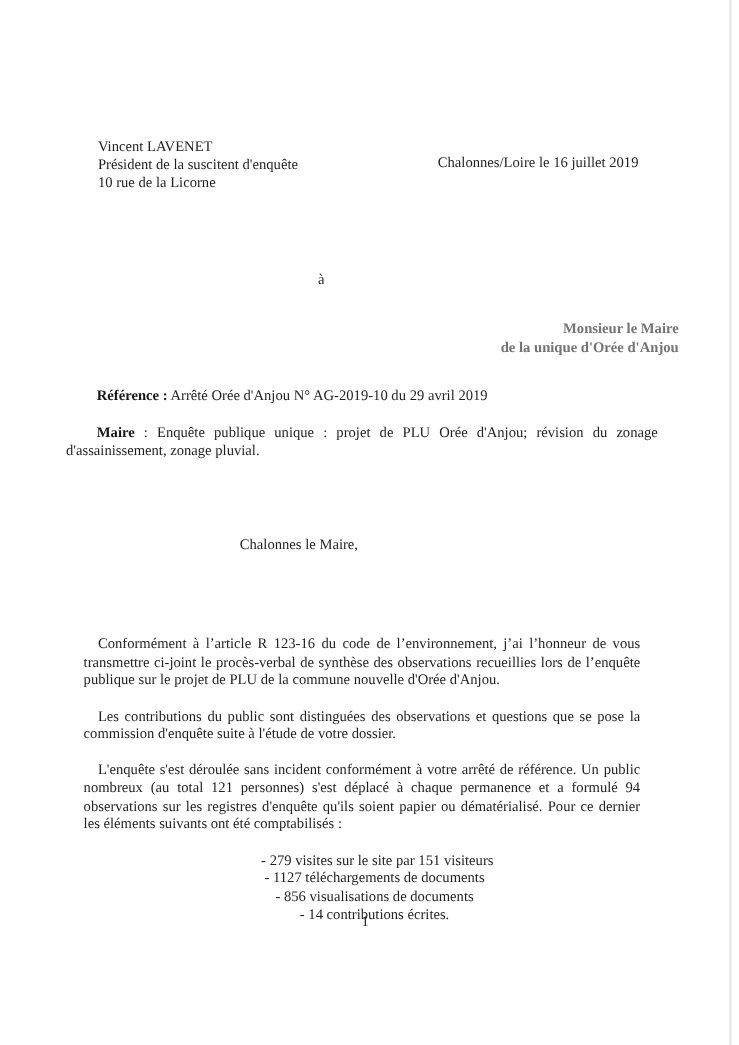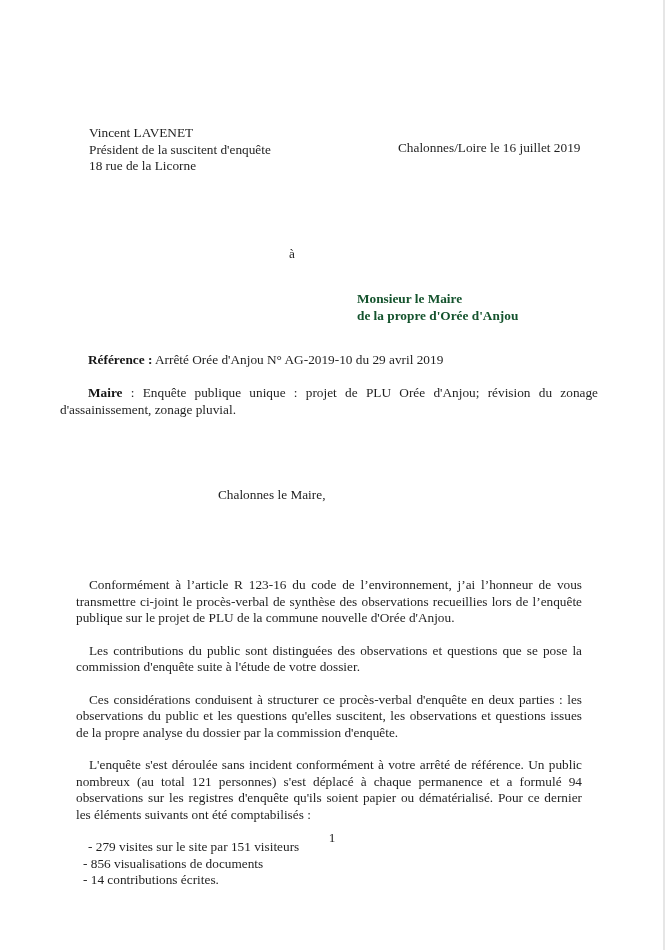--- a/index.html
+++ b/index.html
@@ -40,23 +40,23 @@
   .to-word {
     position: absolute;
     left: 289px;
     top: 246px;
   }
   .recipient {
     position: absolute;
     left: 357px;
     top: 291px;
     width: 260px;
-    text-align: left;
+    text-align: right;
     font-weight: 700;
-    color: #14532d;
+    color: #737373;
   }
   .reference {
     position: absolute;
     left: 88px;
     top: 352px;
     white-space: nowrap;
     text-align: center;
   }
   .b { font-weight: 700; color: #161616; }
   .objet {
@@ -77,70 +77,70 @@
     position: absolute;
     left: 60px;
     top: 561px;
     width: 538px;
     text-align: justify;
   }
   .letter-body p {
     margin: 16px;
     text-indent: 13px;
   }
-  .list { text-align: left; }
+  .list { text-align: center; }
   .li { padding-left: 23px; }
   .li-first { padding-left: 28px; }
   .page-number {
     position: absolute;
     left: 0;
     top: 830px;
     width: 664px;
     text-align: center;
   }
 </style>
 </head>
 <body>
 
 <div class="page">
   <div class="scan-edge"></div>
 
   <div class="sender">
     <div>Vincent LAVENET</div>
     <div>Président de la suscitent d'enquête</div>
-    <div>18 rue de la Licorne</div>
+    <div>10 rue de la Licorne</div>
   </div>
 
   <div class="dateline">Chalonnes/Loire le 16 juillet 2019</div>
 
   <div class="to-word">à</div>
 
   <div class="recipient">
     <div>Monsieur le Maire</div>
-    <div>de la propre d'Orée d'Anjou</div>
+    <div>de la unique d'Orée d'Anjou</div>
   </div>
 
   <div class="reference">
     <span class="b">Référence :</span>
     <span>Arrêté Orée d'Anjou N° AG-2019-10 du 29 avril 2019</span>
   </div>
 
   <p class="objet">
     <span class="b">Maire</span>
     <span>: Enquête publique unique : projet de PLU Orée d'Anjou; révision du zonage d'assainissement, zonage pluvial.</span>
   </p>
 
   <div class="salutation">Chalonnes le Maire,</div>
 
   <div class="letter-body">
     <p>Conformément à l’article R 123-16 du code de l’environnement, j’ai l’honneur de vous transmettre ci-joint le procès-verbal de synthèse des observations recueillies lors de l’enquête publique sur le projet de PLU de la commune nouvelle d'Orée d'Anjou.</p>
     <p>Les contributions du public sont distinguées des observations et questions que se pose la commission d'enquête suite à l'étude de votre dossier.</p>
-    <p>Ces considérations conduisent à structurer ce procès-verbal d'enquête en deux parties : les observations du public et les questions qu'elles suscitent, les observations et questions issues de la propre analyse du dossier par la commission d'enquête.</p>
     <p>L'enquête s'est déroulée sans incident conformément à votre arrêté de référence. Un public nombreux (au total 121 personnes) s'est déplacé à chaque permanence et a formulé 94 observations sur les registres d'enquête qu'ils soient papier ou dématérialisé. Pour ce dernier les éléments suivants ont été comptabilisés :</p>
     <div class="list">
       <div class="li li-first">- 279 visites sur le site par 151 visiteurs</div>
+      <div class="li">- 1127 téléchargements de documents</div>
       <div class="li">- 856 visualisations de documents</div>
       <div class="li">- 14 contributions écrites.</div>
     </div>
   </div>
 
   <div class="page-number">1</div>
 </div>
 
 </body></html>

